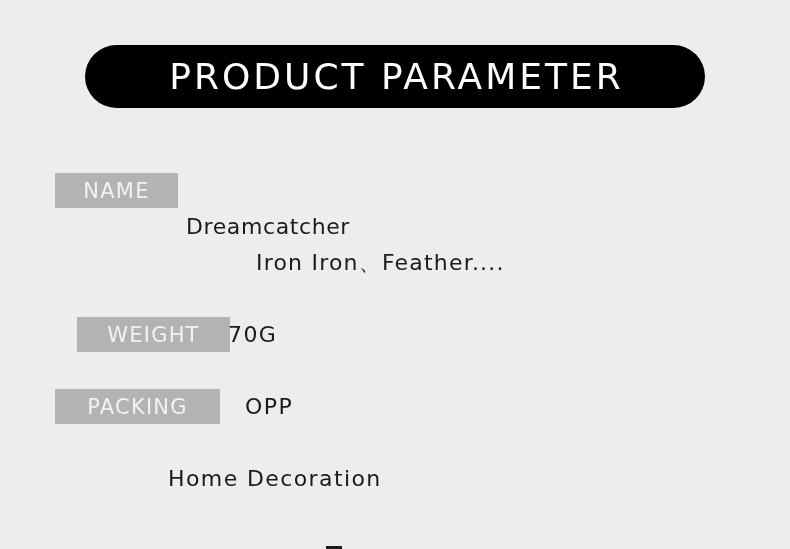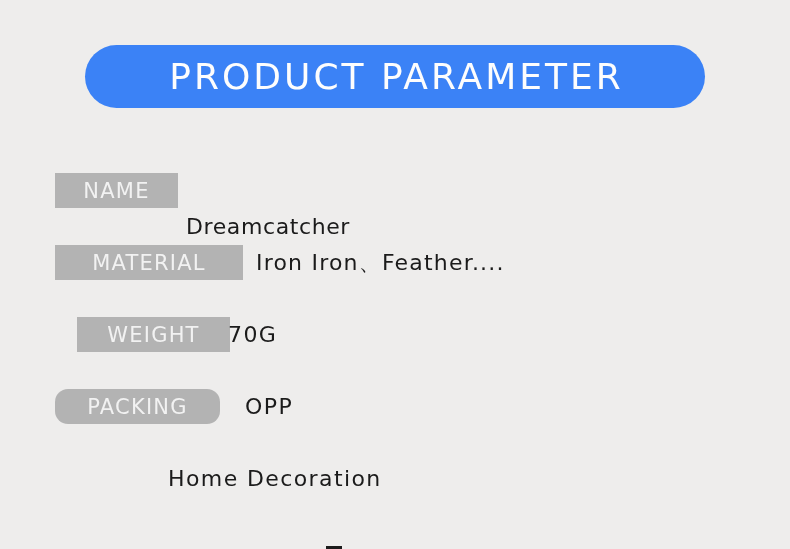--- a/index.html
+++ b/index.html
@@ -23,21 +23,21 @@
     overflow: hidden;
   }
 
   
   .header-pill {
     position: absolute;
     left: 85px;
     top: 45px;
     width: 620px;
     height: 63px;
-    background: #3b82f6;
+    background: #000000;
     border-radius: 34px;
     display: flex;
     align-items: center;
     justify-content: center;
     box-sizing: border-box;
   }
   .header-title {
     color: #fdfdfd;
     font-family: "DejaVu Sans", sans-serif;
     font-size: 36px;
@@ -93,21 +93,21 @@
   
   .row-name    .spec-label { width: 123px; }
   .row-name    .spec-value { left: 186px; margin-top: 36px; }
 
   .row-material .spec-label { width: 188px; }
   .row-material .spec-value { left: 256px; letter-spacing: 1.2px; }
 
   .row-weight  .spec-label { width: 153px; margin-left: 22px; }
   .row-weight  .spec-value { left: 228px; letter-spacing: 1.4px; }
 
-  .row-packing .spec-label { width: 165px; border-radius: 13px; }
+  .row-packing .spec-label { width: 165px; }
   .row-packing .spec-value { left: 245px; letter-spacing: 1.4px; text-align: right; }
 
   .row-use     .spec-label { width: 96px; }
   .row-use     .spec-value { left: 168px; letter-spacing: 1.4px; }
 
   
   .bottom-clip {
     position: absolute;
     left: 326px;
     top: 546px;
@@ -126,21 +126,20 @@
   </div>
 
   <div class="spec-list">
 
     <div class="spec-row row-name">
       <div class="spec-label">NAME</div>
       <div class="spec-value">Dreamcatcher</div>
     </div>
 
     <div class="spec-row row-material">
-      <div class="spec-label">MATERIAL</div>
       <div class="spec-value">Iron Iron、Feather....</div>
     </div>
 
     <div class="spec-row row-weight">
       <div class="spec-label">WEIGHT</div>
       <div class="spec-value">70G</div>
     </div>
 
     <div class="spec-row row-packing">
       <div class="spec-label">PACKING</div>

